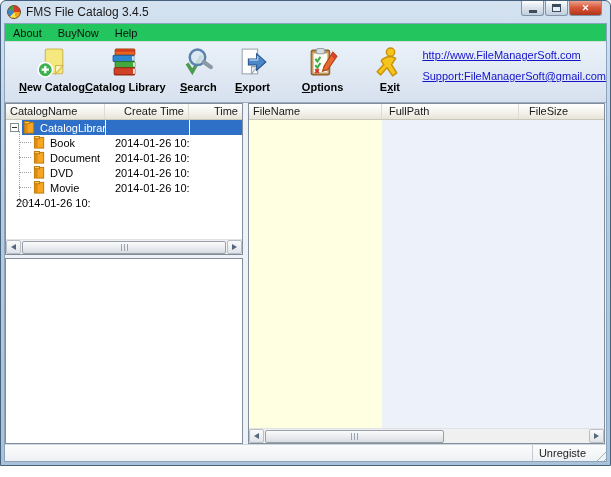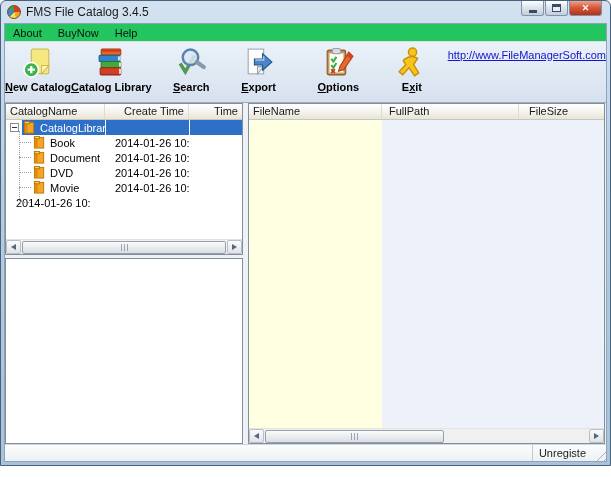--- a/index.html
+++ b/index.html
@@ -34,21 +34,21 @@
     display: flex; align-items: center; font-size: 11px; color: #111; }
   .menu-item { padding: 2px 8px; cursor: default; }
 
   .toolbar { height: 61px; background: linear-gradient(#eaf1f9, #d7e1ee);
     border-bottom: 1px solid #9cabbd; display: flex; align-items: flex-start; }
   .tb-btn { display: flex; flex-direction: column; align-items: center; justify-content: flex-start;
     padding-top: 4px; background: transparent; border: none; cursor: default; }
   .tb-btn svg { width: 33px; height: 33px; display: block; }
   .tb-label { font-size: 11px; font-weight: bold; color: #000; white-space: nowrap; margin-top: 2px; }
   .tb-label .ul { text-decoration: underline; }
-  #btn-new { margin-left: 0; width: 76px; }
+  #btn-new { margin-left: 14px; width: 76px; }
   #btn-library { width: 92px; }
   #btn-search { margin-left: 14px; width: 62px; }
   #btn-export { margin-left: 18px; width: 58px; }
   #btn-options { margin-left: 32px; width: 58px; }
   #btn-exit { margin-left: 30px; width: 48px; }
   .tb-links { margin-left: 16px; padding-top: 7px; display: flex; flex-direction: column; gap: 9px; }
   .tb-link { font-size: 11px; color: var(--link, #1414cd); text-decoration: underline; white-space: nowrap; }
 
   
   .main { flex: 1; display: flex; overflow: hidden; }
@@ -213,20 +213,21 @@
       <button class="tb-btn" id="btn-exit">
         <svg viewBox="0 0 32 32">
           <circle cx="17" cy="6" r="4" fill="#f6c51c" stroke="#c89006" stroke-width="1.4"></circle>
           <path d="M9 13 q7 -5 13 -1 l-4 6 5 8 -4 3 -5.5 -8 -6 7 -3.5 -3 6.5 -7 -2.5 -3.5 z" fill="#f6c51c" stroke="#c89006" stroke-width="1.4" stroke-linejoin="round"></path>
         </svg>
         <span class="tb-label"><span>E</span><span class="ul">x</span><span>it</span></span>
       </button>
 
       <div class="tb-links">
         <a class="tb-link" href="#">http://www.FileManagerSoft.com</a>
+        <a class="tb-link" href="#">Support:FileManagerSoft@gmail.com</a>
       </div>
     </div>
 
     <div class="main">
 
       <div class="left-col">
 
         <div class="panel tree-panel">
           <div class="grid-header">
             <div class="hcell col-name">CatalogName</div>

